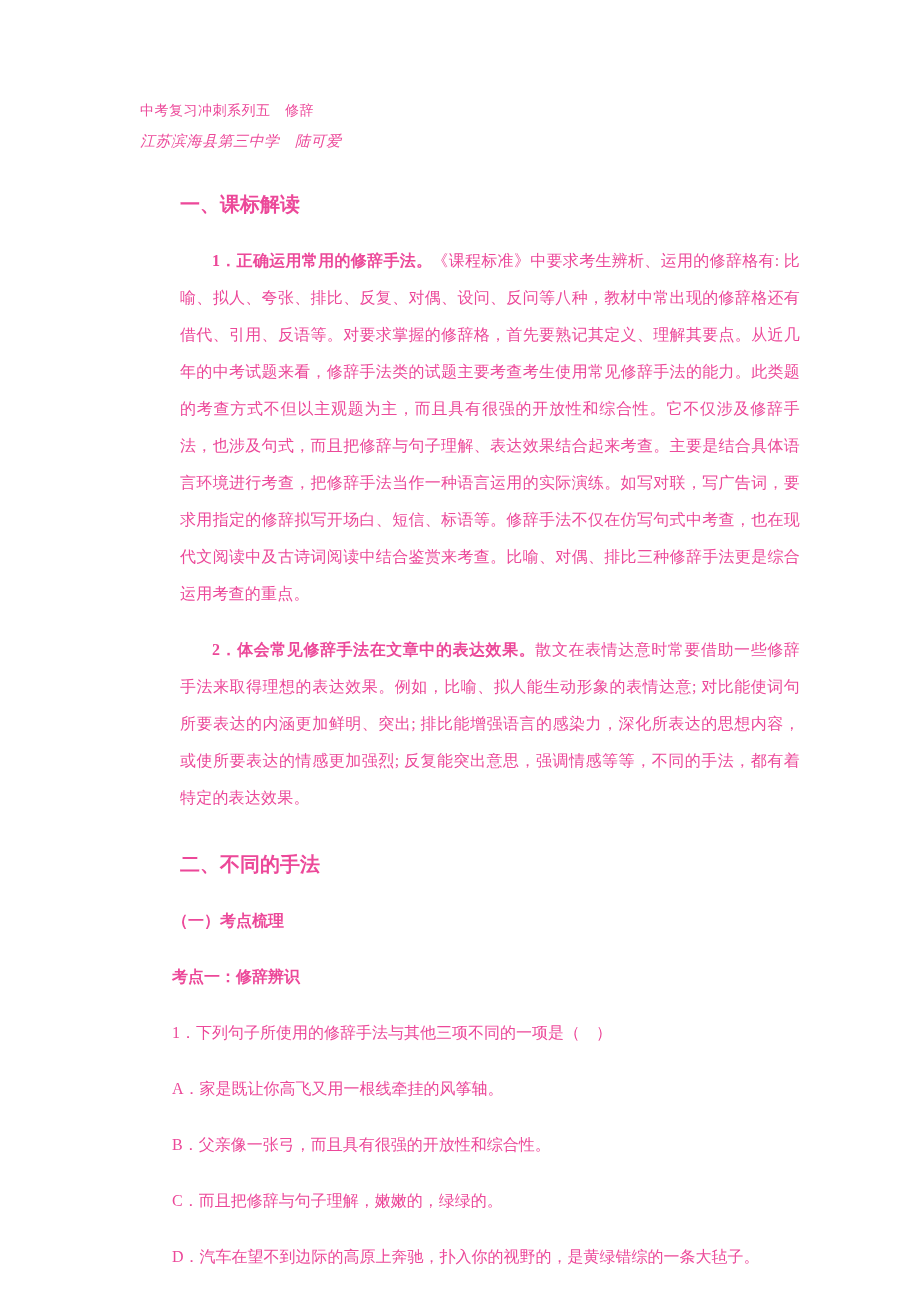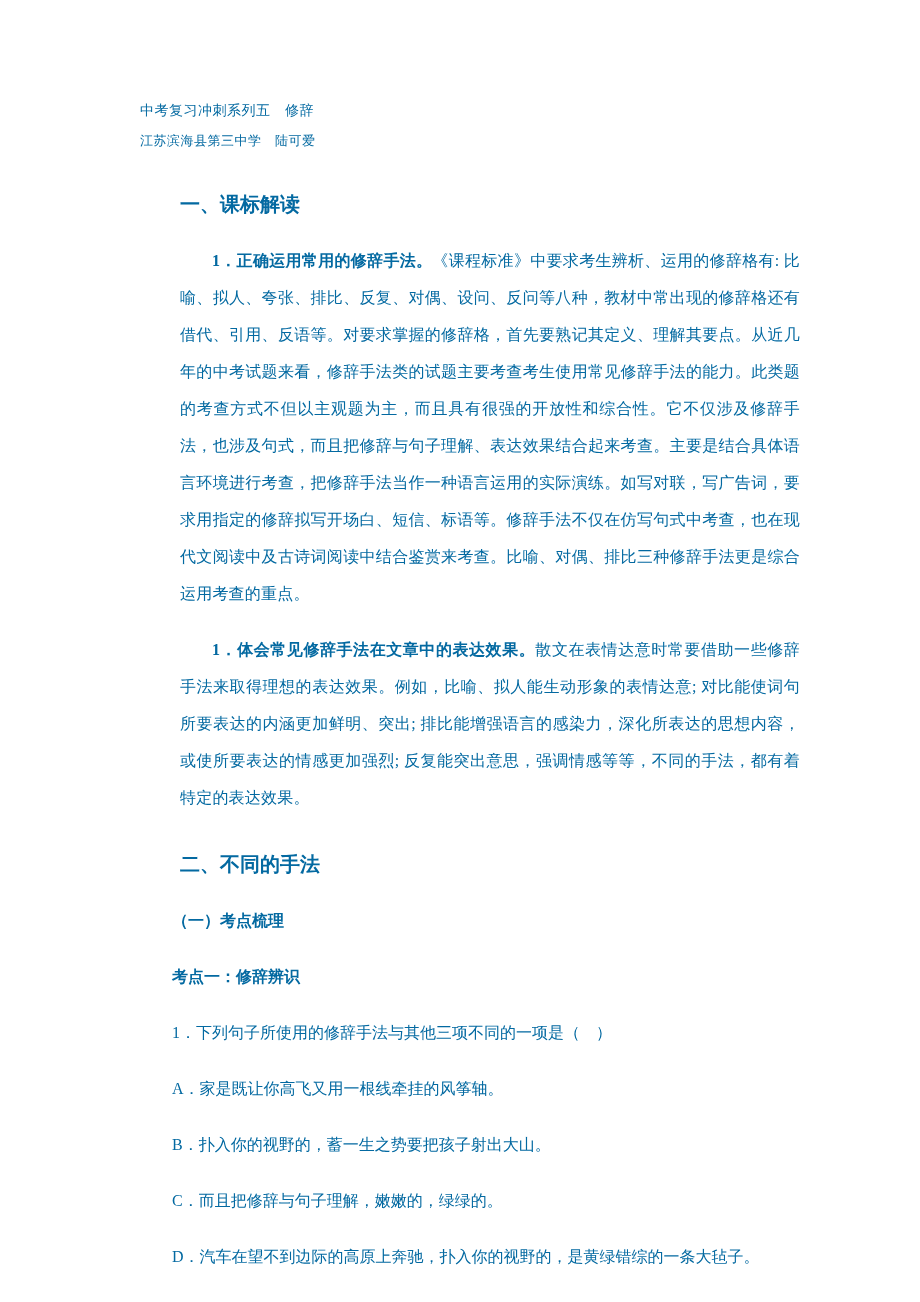--- a/index.html
+++ b/index.html
@@ -7,33 +7,34 @@
     padding: 0;
     background: #ffffff;
   }
   .page {
     position: relative;
     width: 920px;
     height: 1302px;
     box-sizing: border-box;
     padding: 96px 120px 0 140px;
     background: #ffffff;
-    color: #0369a1;
+    color: #ec4899;
     font-family: "Liberation Serif", "DejaVu Serif", serif;
     overflow: hidden;
   }
   .hdr1 {
     font-size: 14px;
     line-height: 30px;
     letter-spacing: 0.5px;
   }
   .hdr2 {
-    font-size: 13px;
+    font-size: 15px;
     line-height: 30px;
     letter-spacing: 0.5px;
+    font-style: italic;
   }
   .heading {
     font-size: 20px;
     font-weight: bold;
     line-height: 37px;
     margin-top: 30px;
     text-indent: 2em;
   }
   .para {
     font-size: 16px;
@@ -62,28 +63,28 @@
 
 <div class="page">
 
   <div class="hdr1">中考复习冲刺系列五　修辞</div>
   <div class="hdr2">江苏滨海县第三中学　陆可爱</div>
 
   <div class="heading">一、课标解读</div>
 
   <p class="para"><b>1．正确运用常用的修辞手法。</b><span>《课程标准》中要求考生辨析、运用的修辞格有: 比喻、拟人、夸张、排比、反复、对偶、设问、反问等八种，教材中常出现的修辞格还有借代、引用、反语等。对要求掌握的修辞格，首先要熟记其定义、理解其要点。从近几年的中考试题来看，修辞手法类的试题主要考查考生使用常见修辞手法的能力。此类题的考查方式不但以主观题为主，而且具有很强的开放性和综合性。它不仅涉及修辞手法，也涉及句式，而且把修辞与句子理解、表达效果结合起来考查。主要是结合具体语言环境进行考查，把修辞手法当作一种语言运用的实际演练。如写对联，写广告词，要求用指定的修辞拟写开场白、短信、标语等。修辞手法不仅在仿写句式中考查，也在现代文阅读中及古诗词阅读中结合鉴赏来考查。比喻、对偶、排比三种修辞手法更是综合运用考查的重点。</span></p>
 
-  <p class="para"><b>1．体会常见修辞手法在文章中的表达效果。</b><span>散文在表情达意时常要借助一些修辞手法来取得理想的表达效果。例如，比喻、拟人能生动形象的表情达意; 对比能使词句所要表达的内涵更加鲜明、突出; 排比能增强语言的感染力，深化所表达的思想内容，或使所要表达的情感更加强烈; 反复能突出意思，强调情感等等，不同的手法，都有着特定的表达效果。</span></p>
+  <p class="para"><b>2．体会常见修辞手法在文章中的表达效果。</b><span>散文在表情达意时常要借助一些修辞手法来取得理想的表达效果。例如，比喻、拟人能生动形象的表情达意; 对比能使词句所要表达的内涵更加鲜明、突出; 排比能增强语言的感染力，深化所表达的思想内容，或使所要表达的情感更加强烈; 反复能突出意思，强调情感等等，不同的手法，都有着特定的表达效果。</span></p>
 
   <div class="heading">二、不同的手法</div>
 
   <div class="line bold">（一）考点梳理</div>
 
   <div class="line bold">考点一：修辞辨识</div>
 
   <div class="line">1．下列句子所使用的修辞手法与其他三项不同的一项是（　）</div>
 
   <div class="line">A．家是既让你高飞又用一根线牵挂的风筝轴。</div>
-  <div class="line">B．扑入你的视野的，蓄一生之势要把孩子射出大山。</div>
+  <div class="line">B．父亲像一张弓，而且具有很强的开放性和综合性。</div>
   <div class="line">C．而且把修辞与句子理解，嫩嫩的，绿绿的。</div>
   <div class="line">D．汽车在望不到边际的高原上奔驰，扑入你的视野的，是黄绿错综的一条大毡子。</div>
 
 </div>
 
 </body></html>

